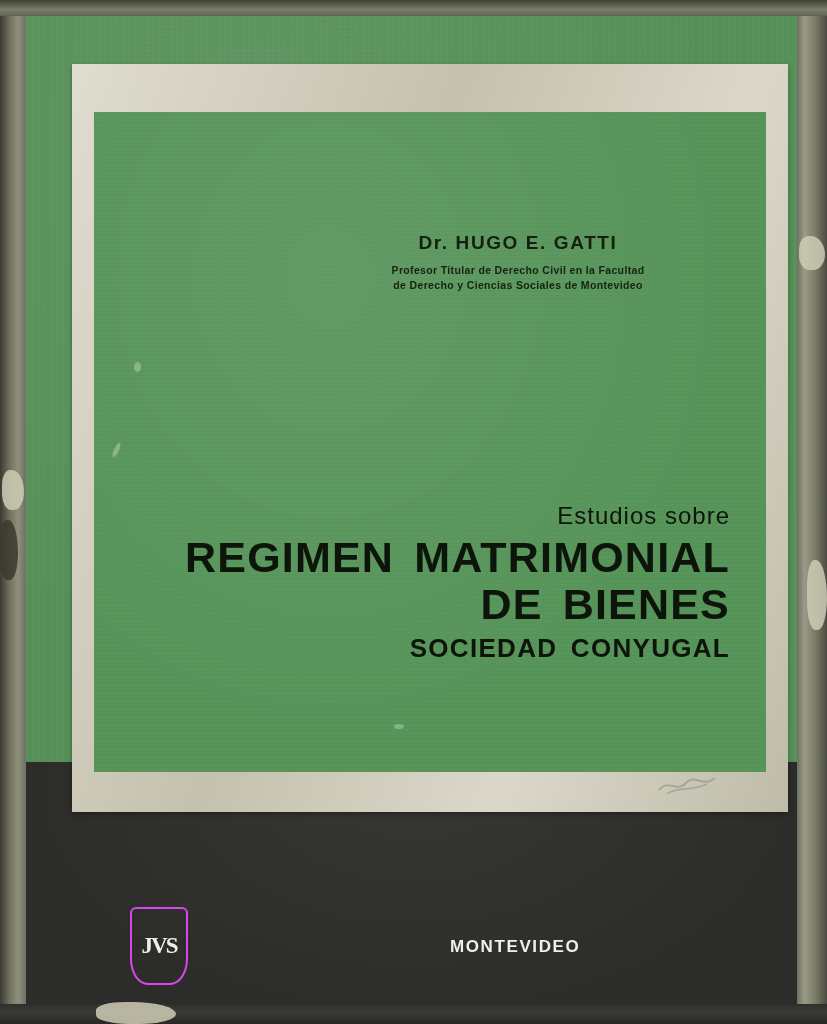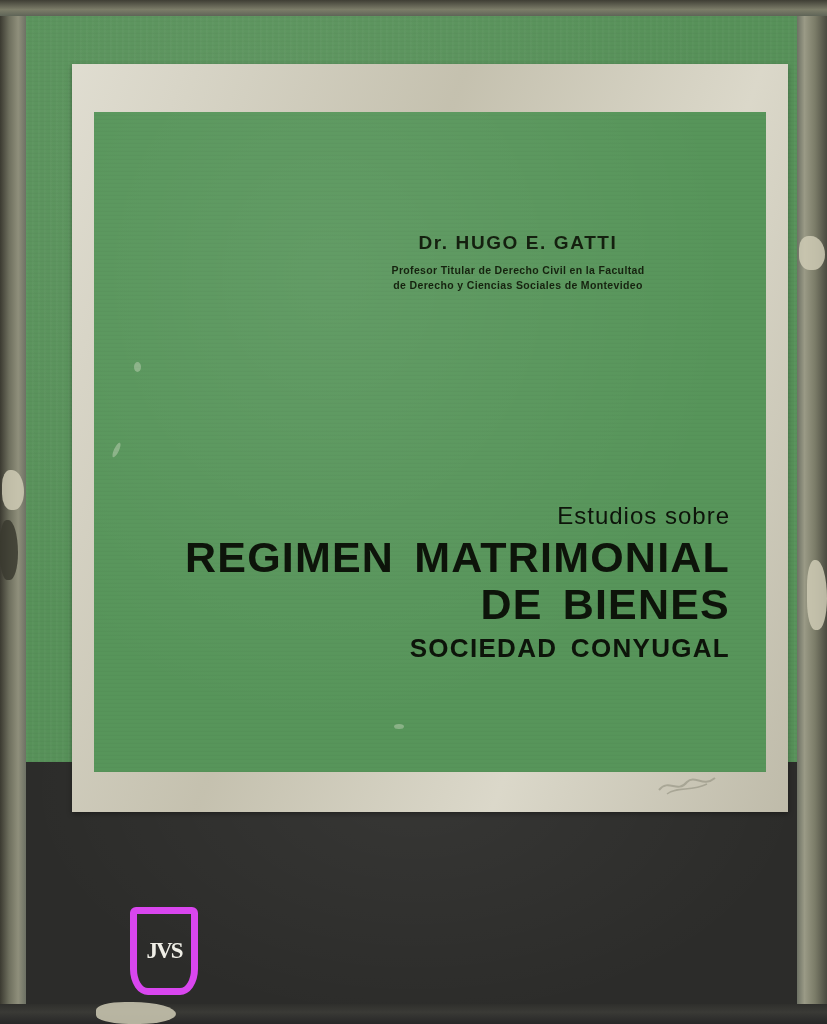--- a/index.html
+++ b/index.html
@@ -181,21 +181,21 @@
     position: absolute;
     left: 130px;
     top: 905px;
     display: flex;
     align-items: flex-start;
     color: #efefe9;
   }
   .logo {
     width: 54px;
     height: 74px;
-    border: 7px solid #d946ef;
+    border: 2px solid #d946ef;
     border-radius: 6px 6px 18px 18px / 6px 6px 26px 26px;
     display: flex;
     align-items: center;
     justify-content: center;
     margin-right: 40px;
     margin-top: 2px;
     position: relative;
   }
   .logo-text {
     font-family: "Liberation Serif", serif;
@@ -272,20 +272,21 @@
   <svg class="scribble" viewBox="0 0 70 24">
     <path d="M2 18 C12 6, 20 22, 30 10 C38 2, 46 16, 58 6" stroke="#6b6b5a" stroke-width="2" fill="none"></path>
     <path d="M10 22 C20 14, 34 20, 50 12" stroke="#6b6b5a" stroke-width="1.5" fill="none"></path>
   </svg>
 
   <div class="publisher-row">
     <div class="logo">
       <span class="logo-text">JVS</span>
     </div>
     <div class="pub-text">
+      <div class="pub-city">MONTEVIDEO</div>
     </div>
   </div>
 
   <div class="edge edge-left"></div>
   <div class="edge edge-right"></div>
   <div class="edge edge-top"></div>
   <div class="edge edge-bottom"></div>
 
   <div class="chip" style="left:2px; top:470px; width:22px; height:40px;"></div>
   <div class="chip dark" style="left:0px; top:520px; width:18px; height:60px;"></div>

